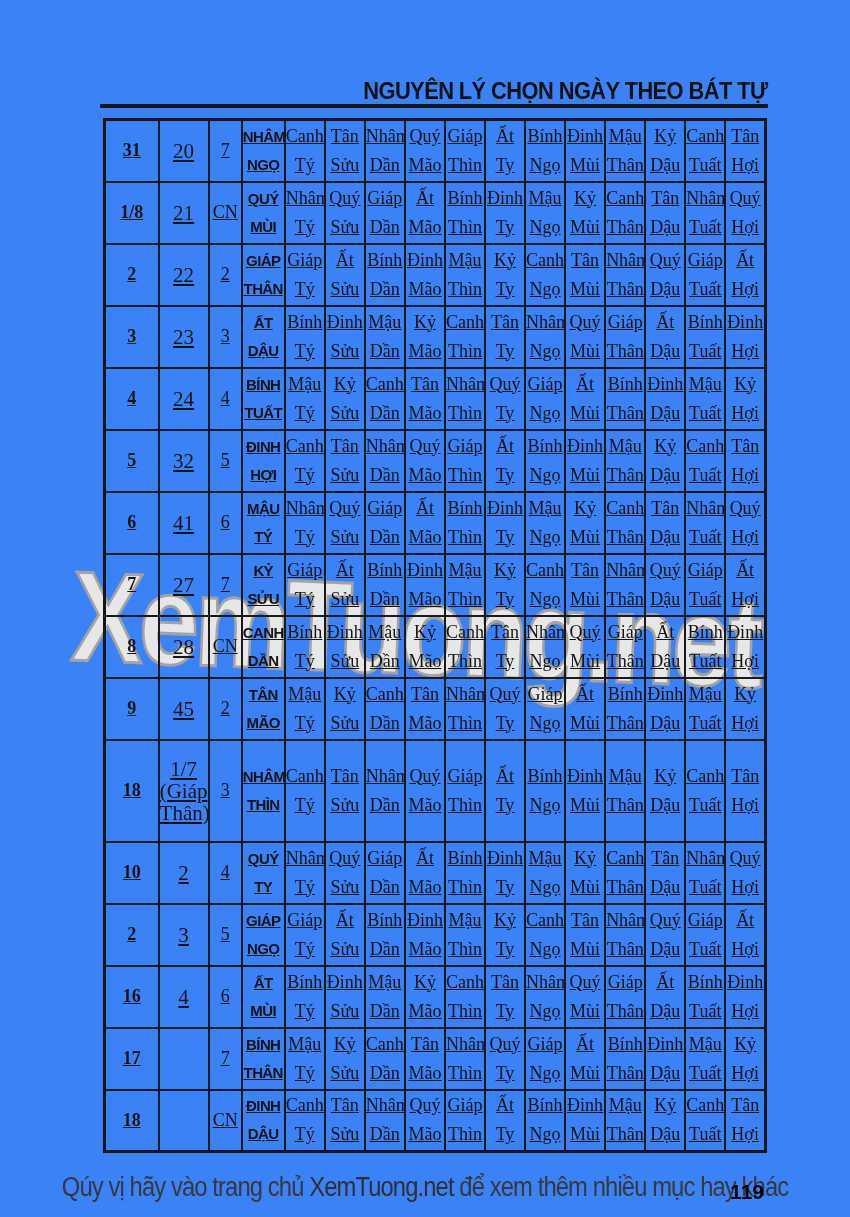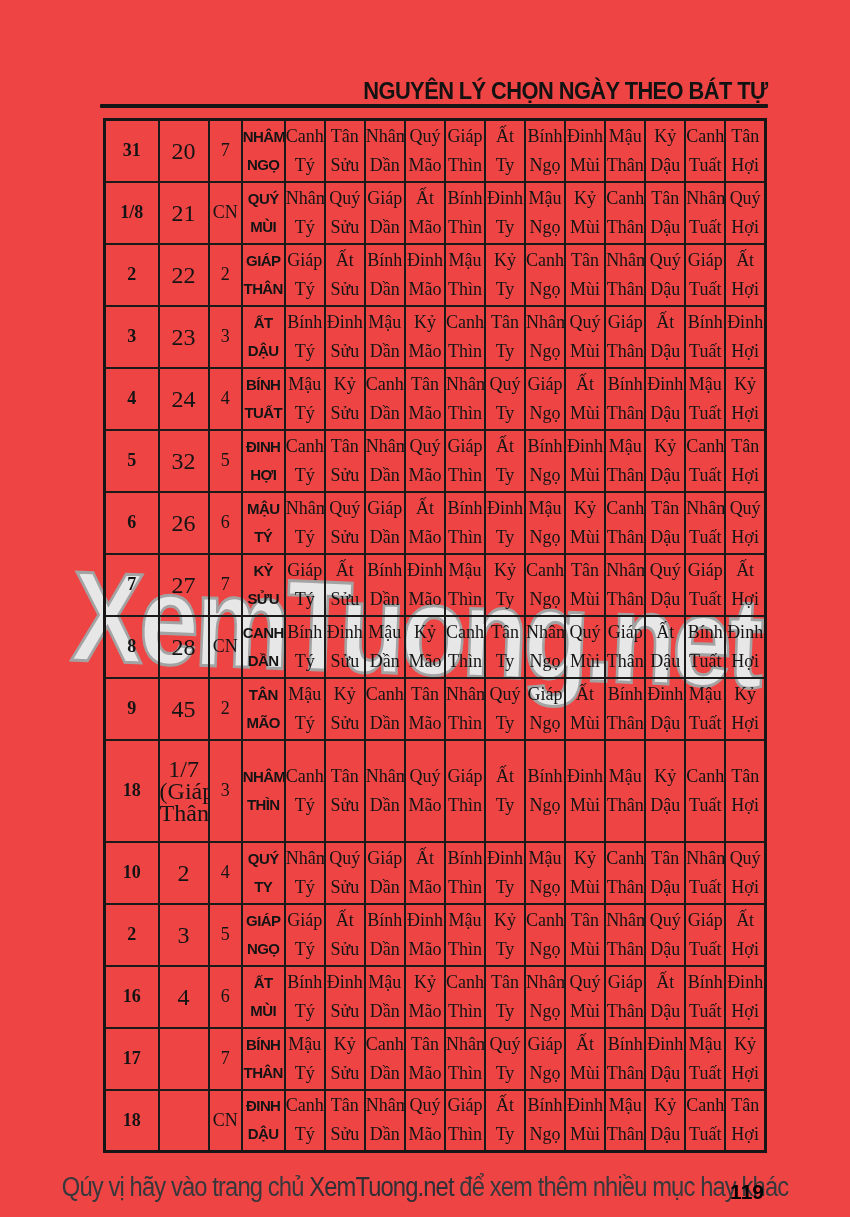--- a/index.html
+++ b/index.html
@@ -1,17 +1,17 @@
 <!DOCTYPE html>
 <html><head>
 <meta charset="utf-8">
 <style>
   html,body{margin:0;padding:0;background:#e8e8e8;}
   .page{
-    position:relative;width:850px;height:1217px;background:#ef4444;
+    position:relative;width:850px;height:1217px;background:#3b82f6;
     margin:0 auto;overflow:hidden;
     font-family:"Liberation Serif",serif;color:#141414;
   }
   
   .title{
     position:absolute;top:78px;right:82px;
     font-family:"Liberation Sans",sans-serif;font-weight:bold;
     font-size:23px;letter-spacing:-0.6px;color:#121212;
     transform:scaleX(0.95);transform-origin:right center;white-space:nowrap;
   }
@@ -28,29 +28,29 @@
     -webkit-text-stroke:3px #a3a3a3;
     text-shadow:0 0 1px #b5b5b5;
     transform:rotate(2.3deg) scaleX(0.84);transform-origin:left center;
     pointer-events:none;user-select:none;
   }
   
   table.cal{
     position:absolute;top:118px;left:103px;width:664px;z-index:1;
     border-collapse:collapse;table-layout:fixed;background:transparent;
   }
-  table.cal{border:3px solid #161616;}
+  table.cal{border:3px solid #161616;text-decoration:underline;}
   table.cal td{
     border:2px solid #1a1a1a;text-align:center;vertical-align:middle;
     padding:0;background:transparent;overflow:hidden;
   }
   table.cal tr{height:62px;}
   table.cal tr.tall{height:102px;}
   td.day{font-weight:bold;font-size:18px;}
-  td.num{font-size:24px;}
+  td.num{font-size:21px;}
   td.num div{line-height:22px;}
   td.wk{font-size:18px;}
   td.canchi{
     font-family:"Liberation Sans",sans-serif;font-weight:bold;
     font-size:15px;letter-spacing:-0.6px;
   }
   td.canchi div{line-height:28px;}
   td.pair{font-size:18px;}
   td.pair div{line-height:29px;}
   
@@ -473,21 +473,21 @@
           <td class="pair">
             <div>Tân</div>
             <div>Hợi</div>
           </td>
         </tr>
         <tr>
           <td class="day">
             <div>6</div>
           </td>
           <td class="num">
-            <div>26</div>
+            <div>41</div>
           </td>
           <td class="wk">
             <div>6</div>
           </td>
           <td class="canchi">
             <div>MẬU</div>
             <div>TÝ</div>
           </td>
           <td class="pair">
             <div>Nhâm</div>

